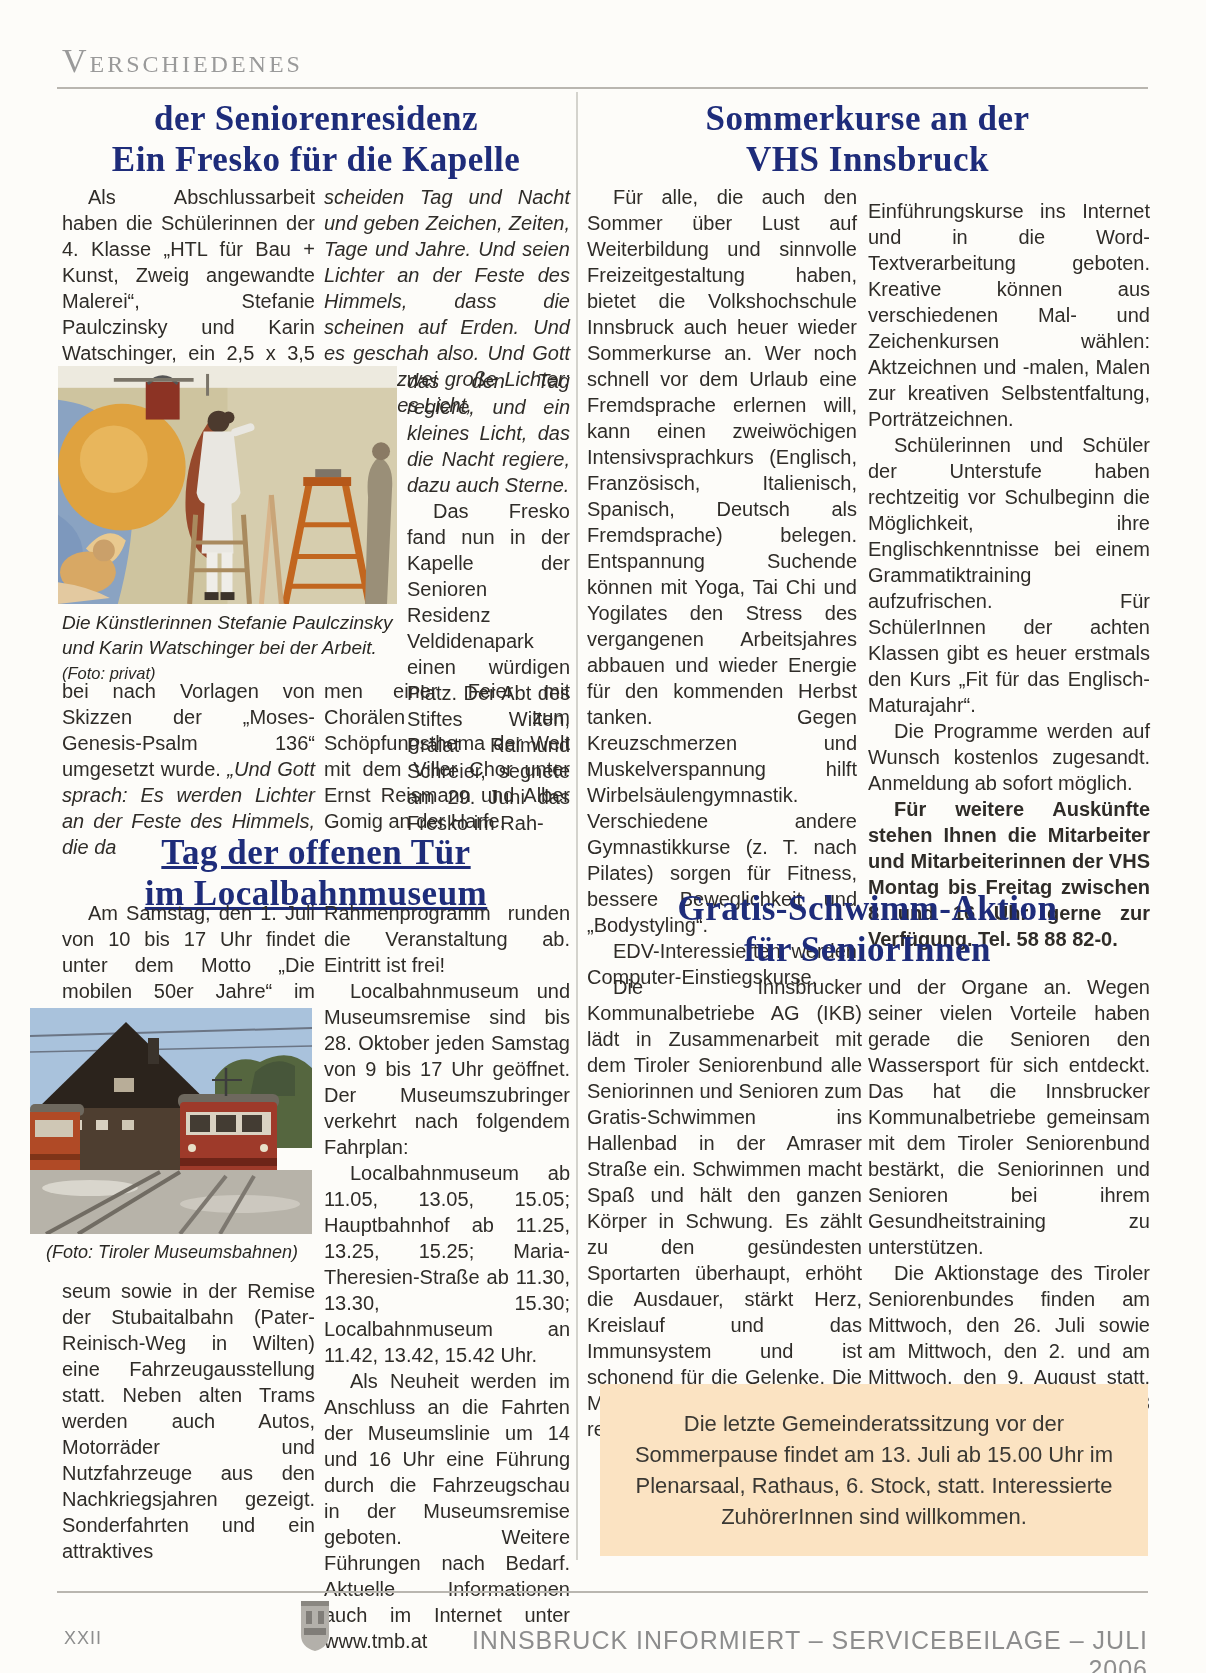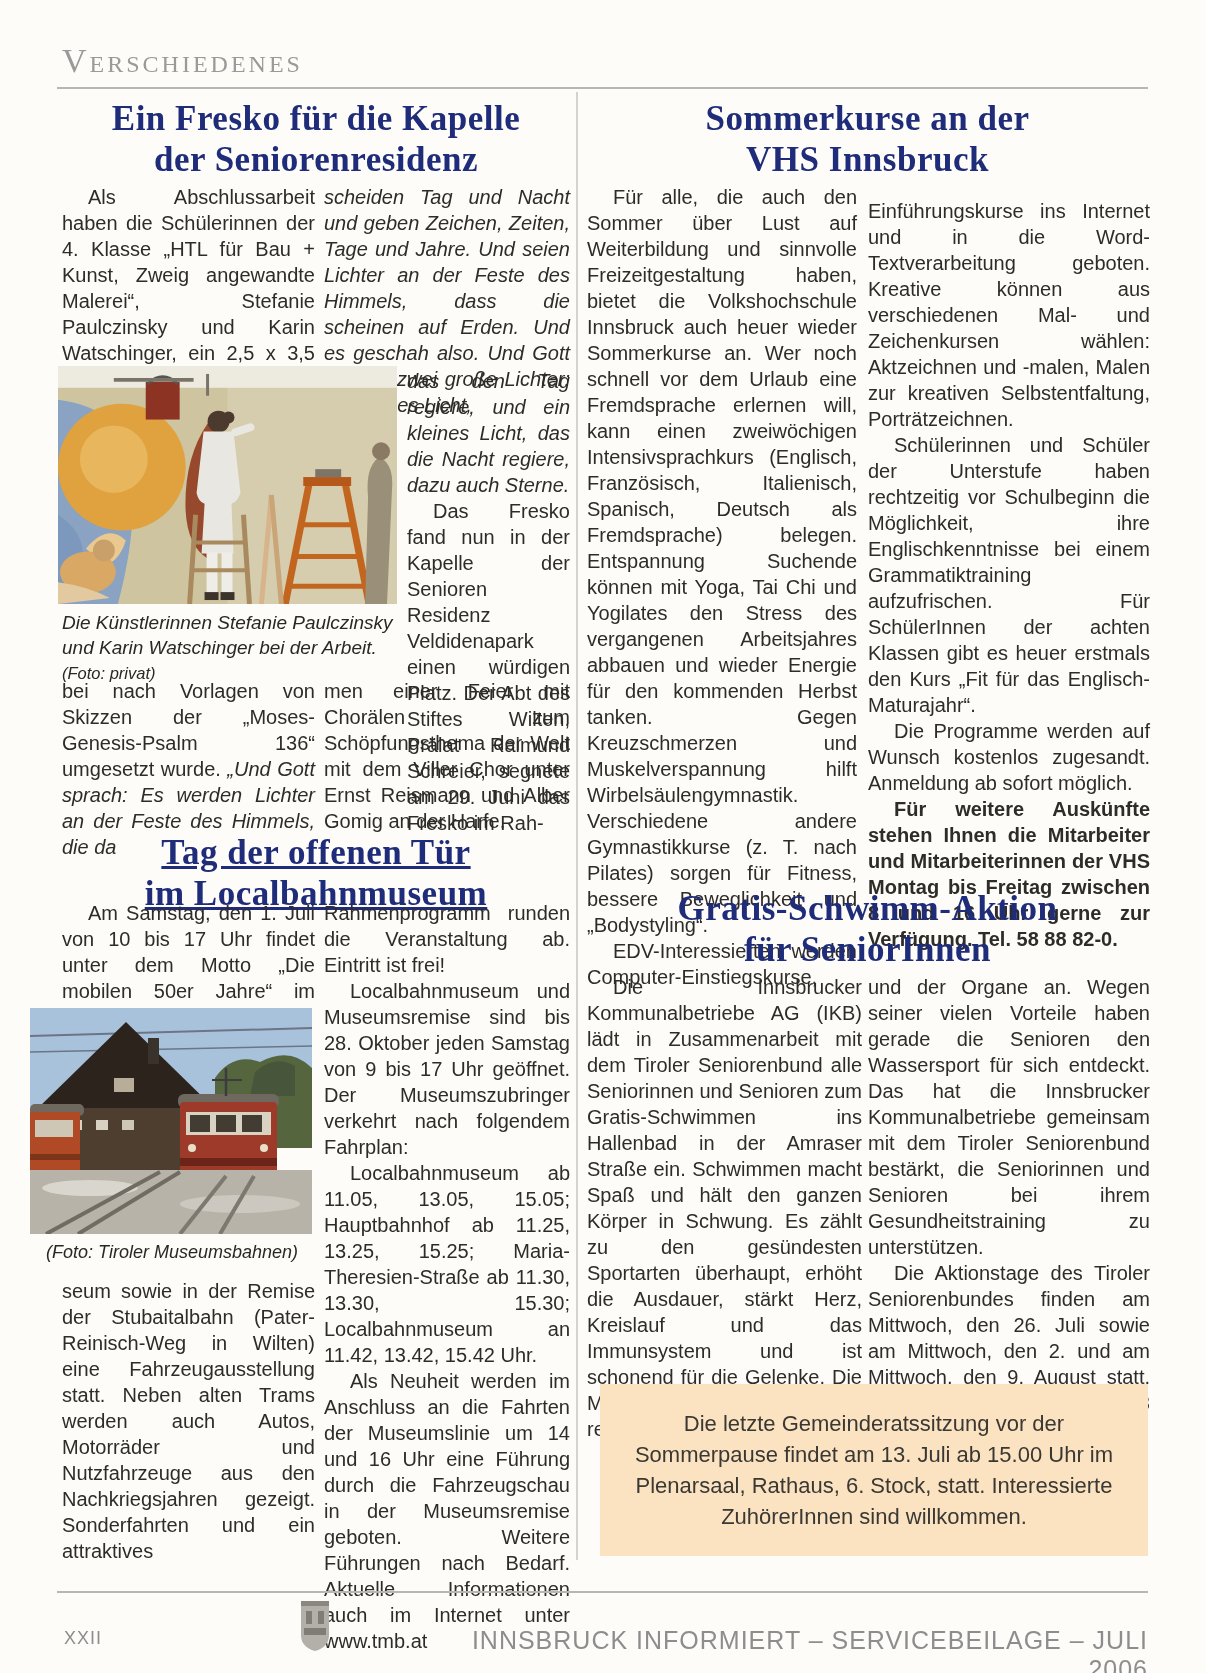--- a/index.html
+++ b/index.html
@@ -50,22 +50,22 @@
 </head>
 <body>
 
 <div class="page">
 
   <div class="abs section-label" style="left:62px;top:42px;">Verschiedenes</div>
   <div class="abs rule" style="left:57px;top:87px;width:1091px;height:2px;"></div>
   <div class="abs" style="left:576px;top:92px;width:2px;height:1468px;background:#b3b0a9;opacity:.55;"></div>
 
   <div class="abs headline" style="left:60px;top:98px;width:512px;">
+    <div>der Seniorenresidenz</div>
     <div>Ein Fresko für die Kapelle</div>
-    <div>der Seniorenresidenz</div>
   </div>
 
   <div class="abs body-text" style="left:62px;top:184px;width:253px;">
     <p class="indent">Als Abschlussarbeit haben die Schülerinnen der 4. Klasse „HTL für Bau + Kunst, Zweig angewandte Malerei“, Stefanie Paulczinsky und Karin Watschinger, ein 2,5 x 3,5 Meter großes Fresko geschaffen, wo-</p>
   </div>
 
   <div class="abs body-text italic-block" style="left:324px;top:184px;width:246px;">
     <p>scheiden Tag und Nacht und geben Zeichen, Zeiten, Tage und Jahre. Und seien Lichter an der Feste des Himmels, dass die scheinen auf Erden. Und es geschah also. Und Gott machte zwei große Lichter: ein großes Licht,</p>
   </div>
 

